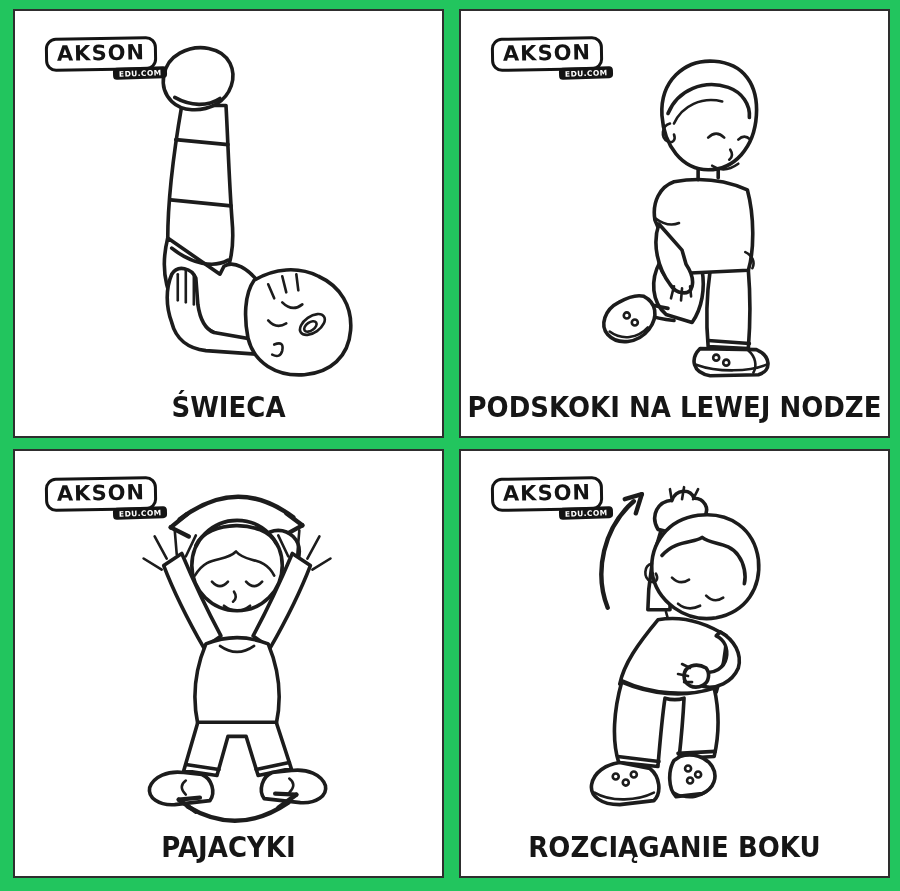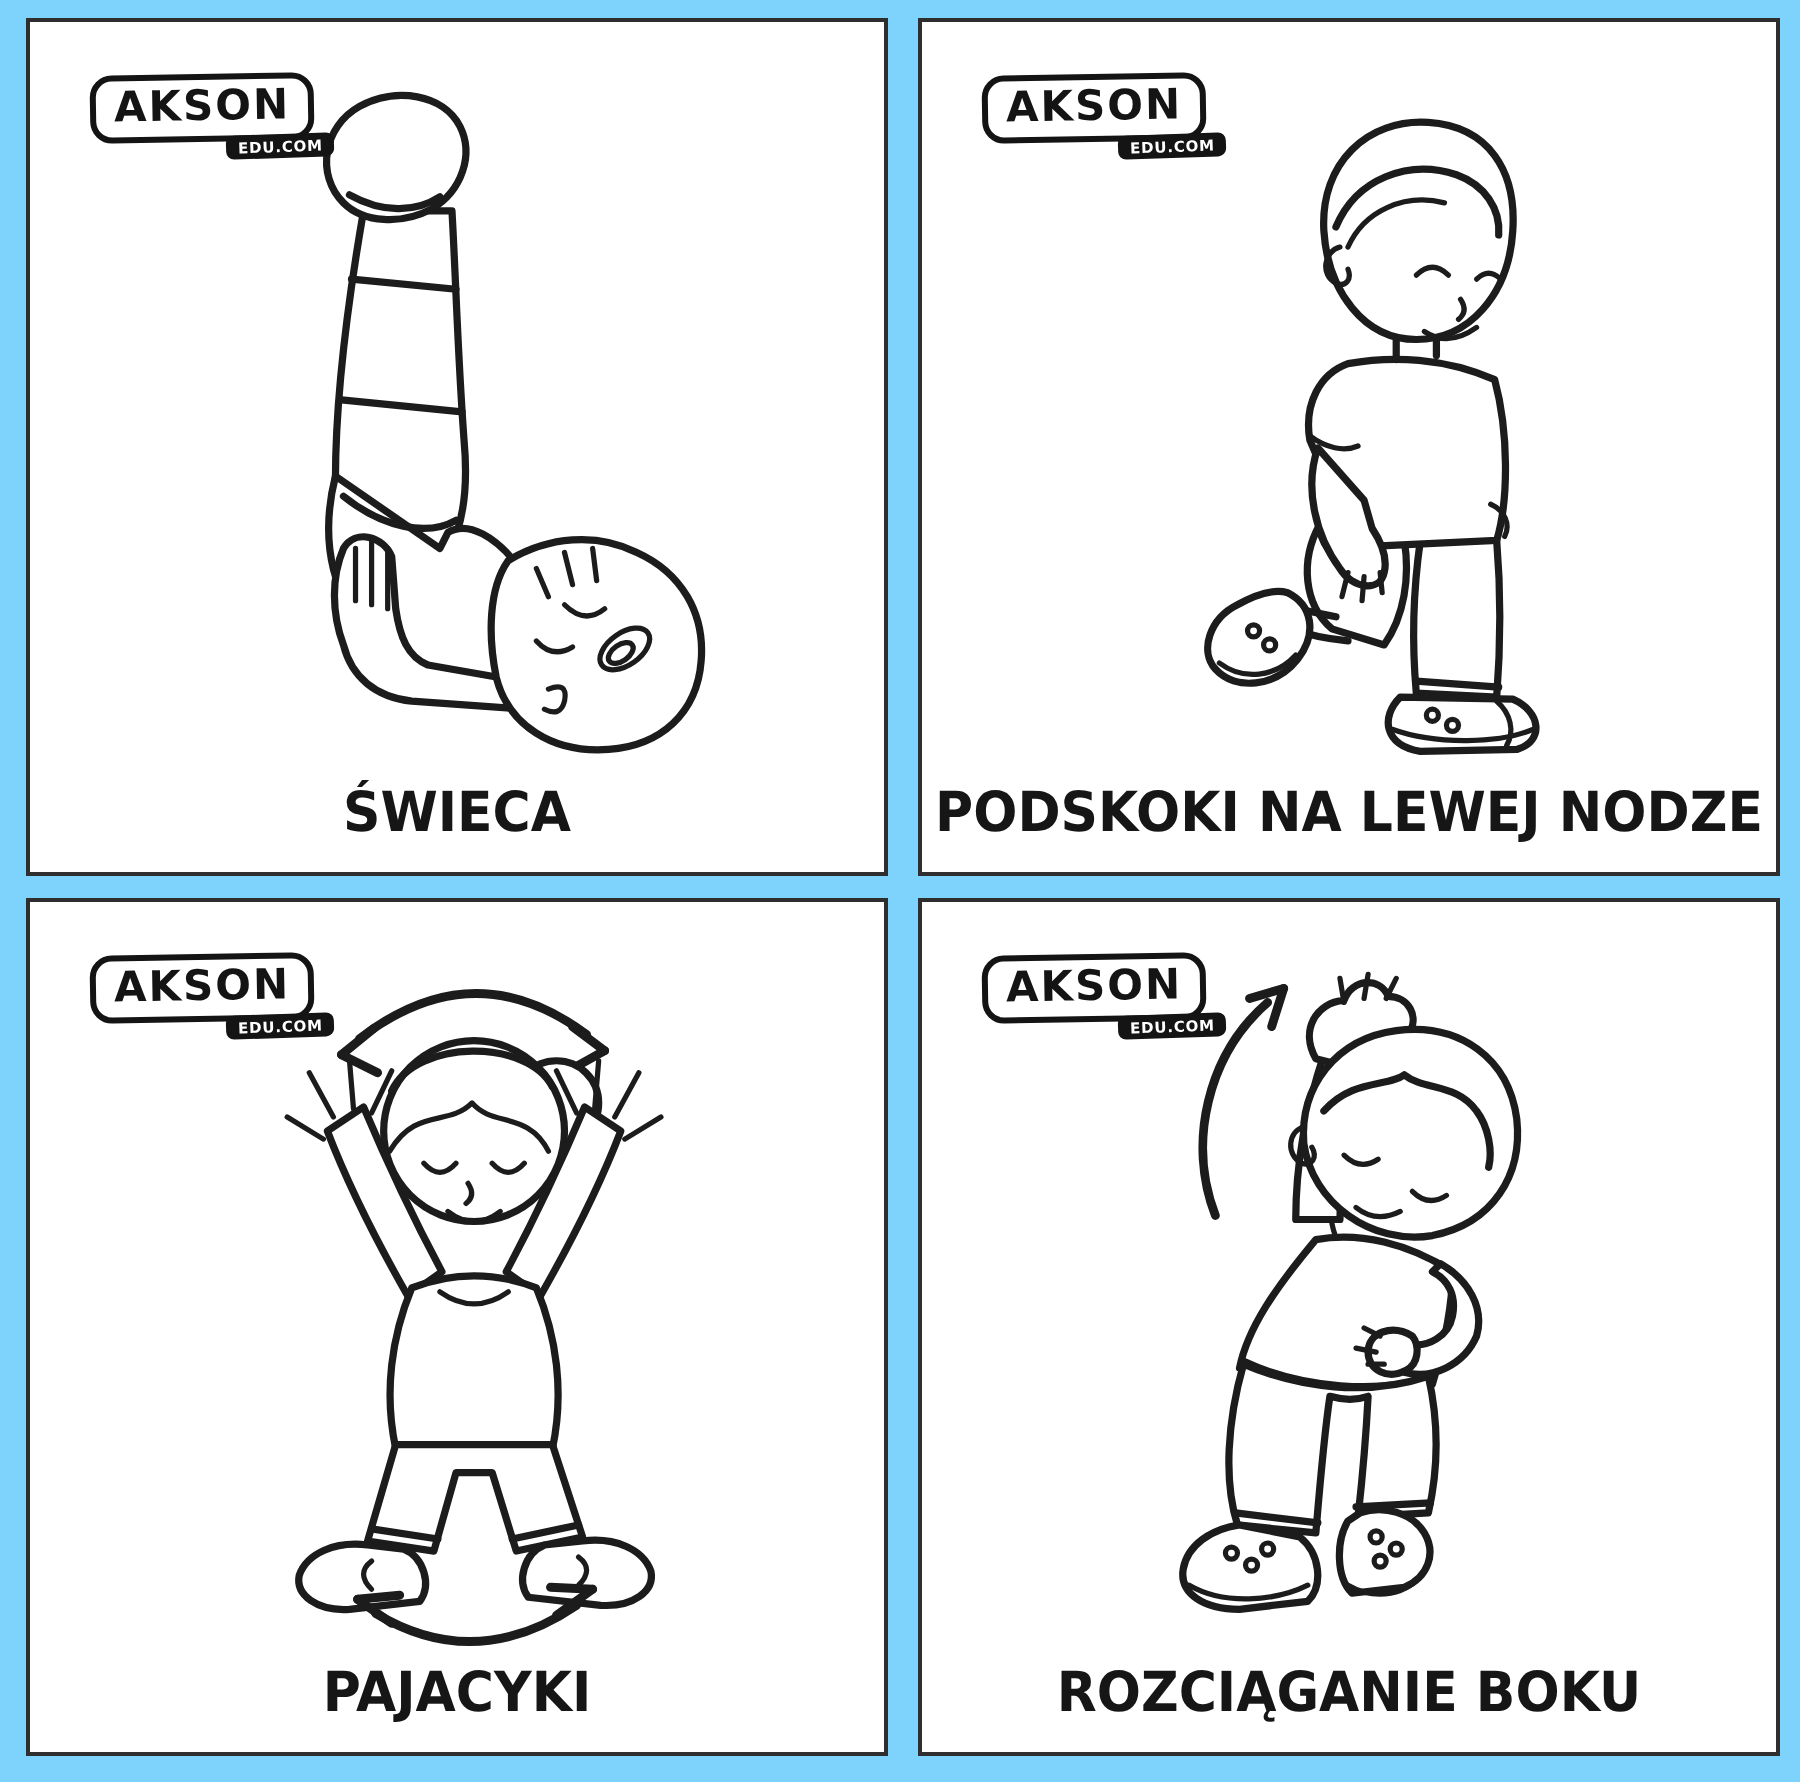--- a/index.html
+++ b/index.html
@@ -1,16 +1,16 @@
 <!DOCTYPE html>
 <html><head>
 <meta charset="utf-8">
 <style>
   html,body{margin:0;padding:0;background:#ffffff;}
-  .board{position:relative;width:900px;height:891px;background:#7dd3fc;
+  .board{position:relative;width:900px;height:891px;background:#22c55e;
          font-family:"DejaVu Sans","Liberation Sans",sans-serif;overflow:hidden;}
   .card{position:absolute;width:431px;height:429px;background:#ffffff;
         border:2px solid #2e2e2e;box-sizing:border-box;}
   .card--tl{left:13px;top:9px;}
   .card--tr{left:459px;top:9px;}
   .card--bl{left:13px;top:449px;}
   .card--br{left:459px;top:449px;}
   .illust{position:absolute;left:0;top:0;width:100%;height:100%;}
   .caption{position:absolute;left:0;right:0;bottom:14px;text-align:center;
            font-weight:800;font-size:26px;letter-spacing:0px;color:#161616;

